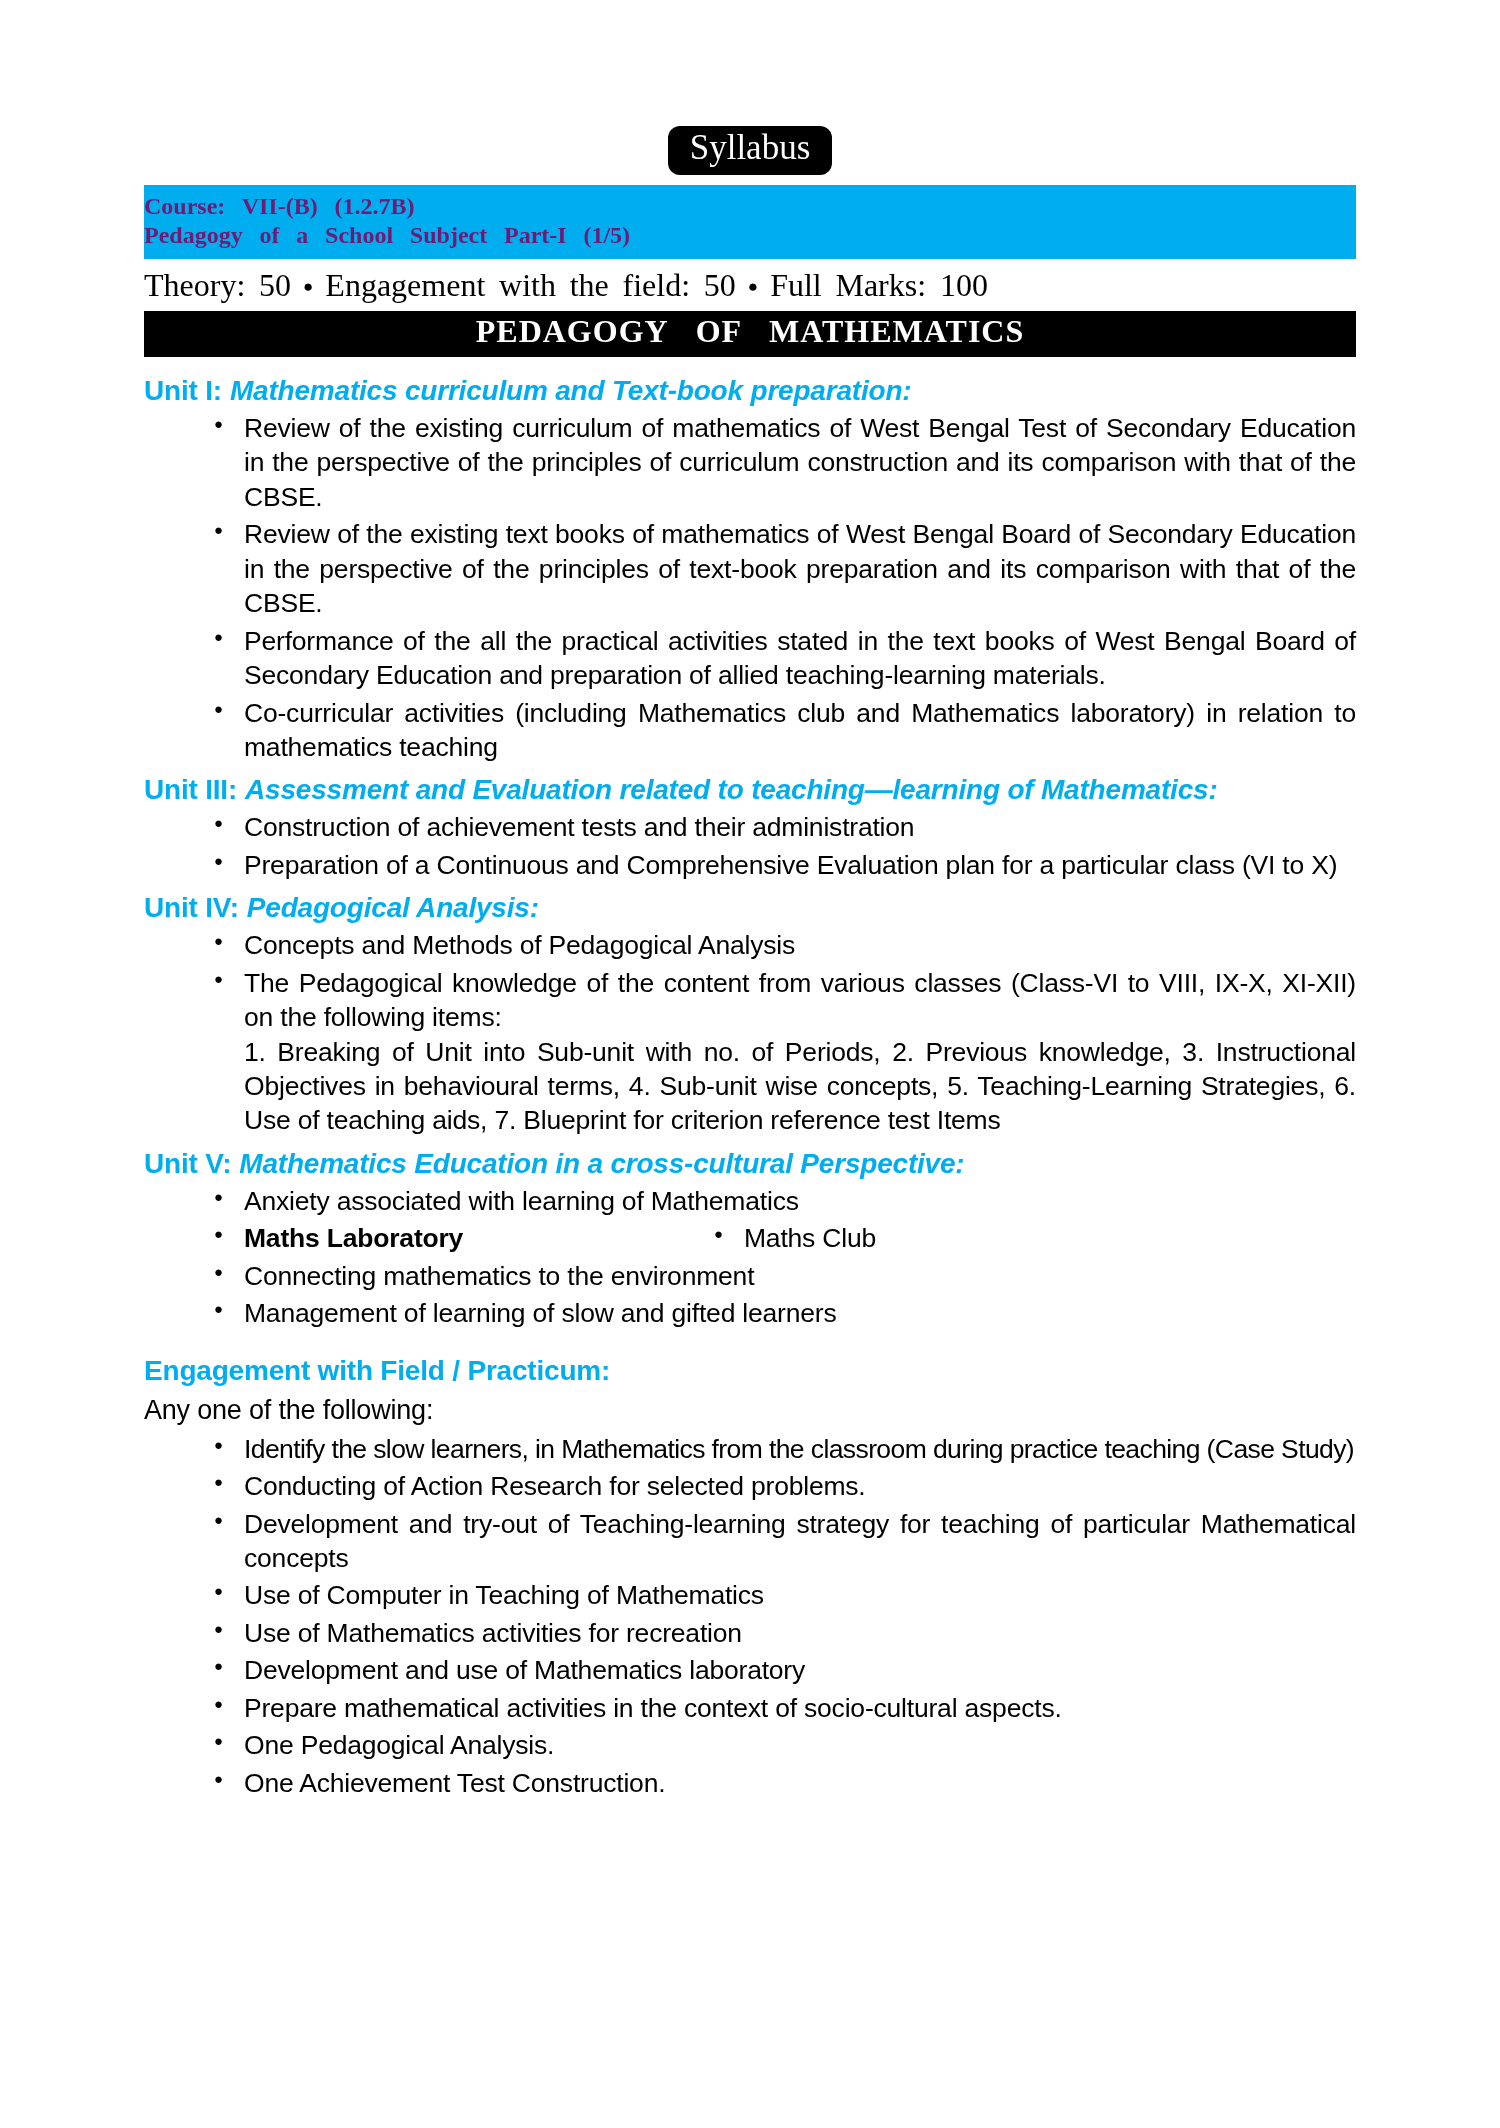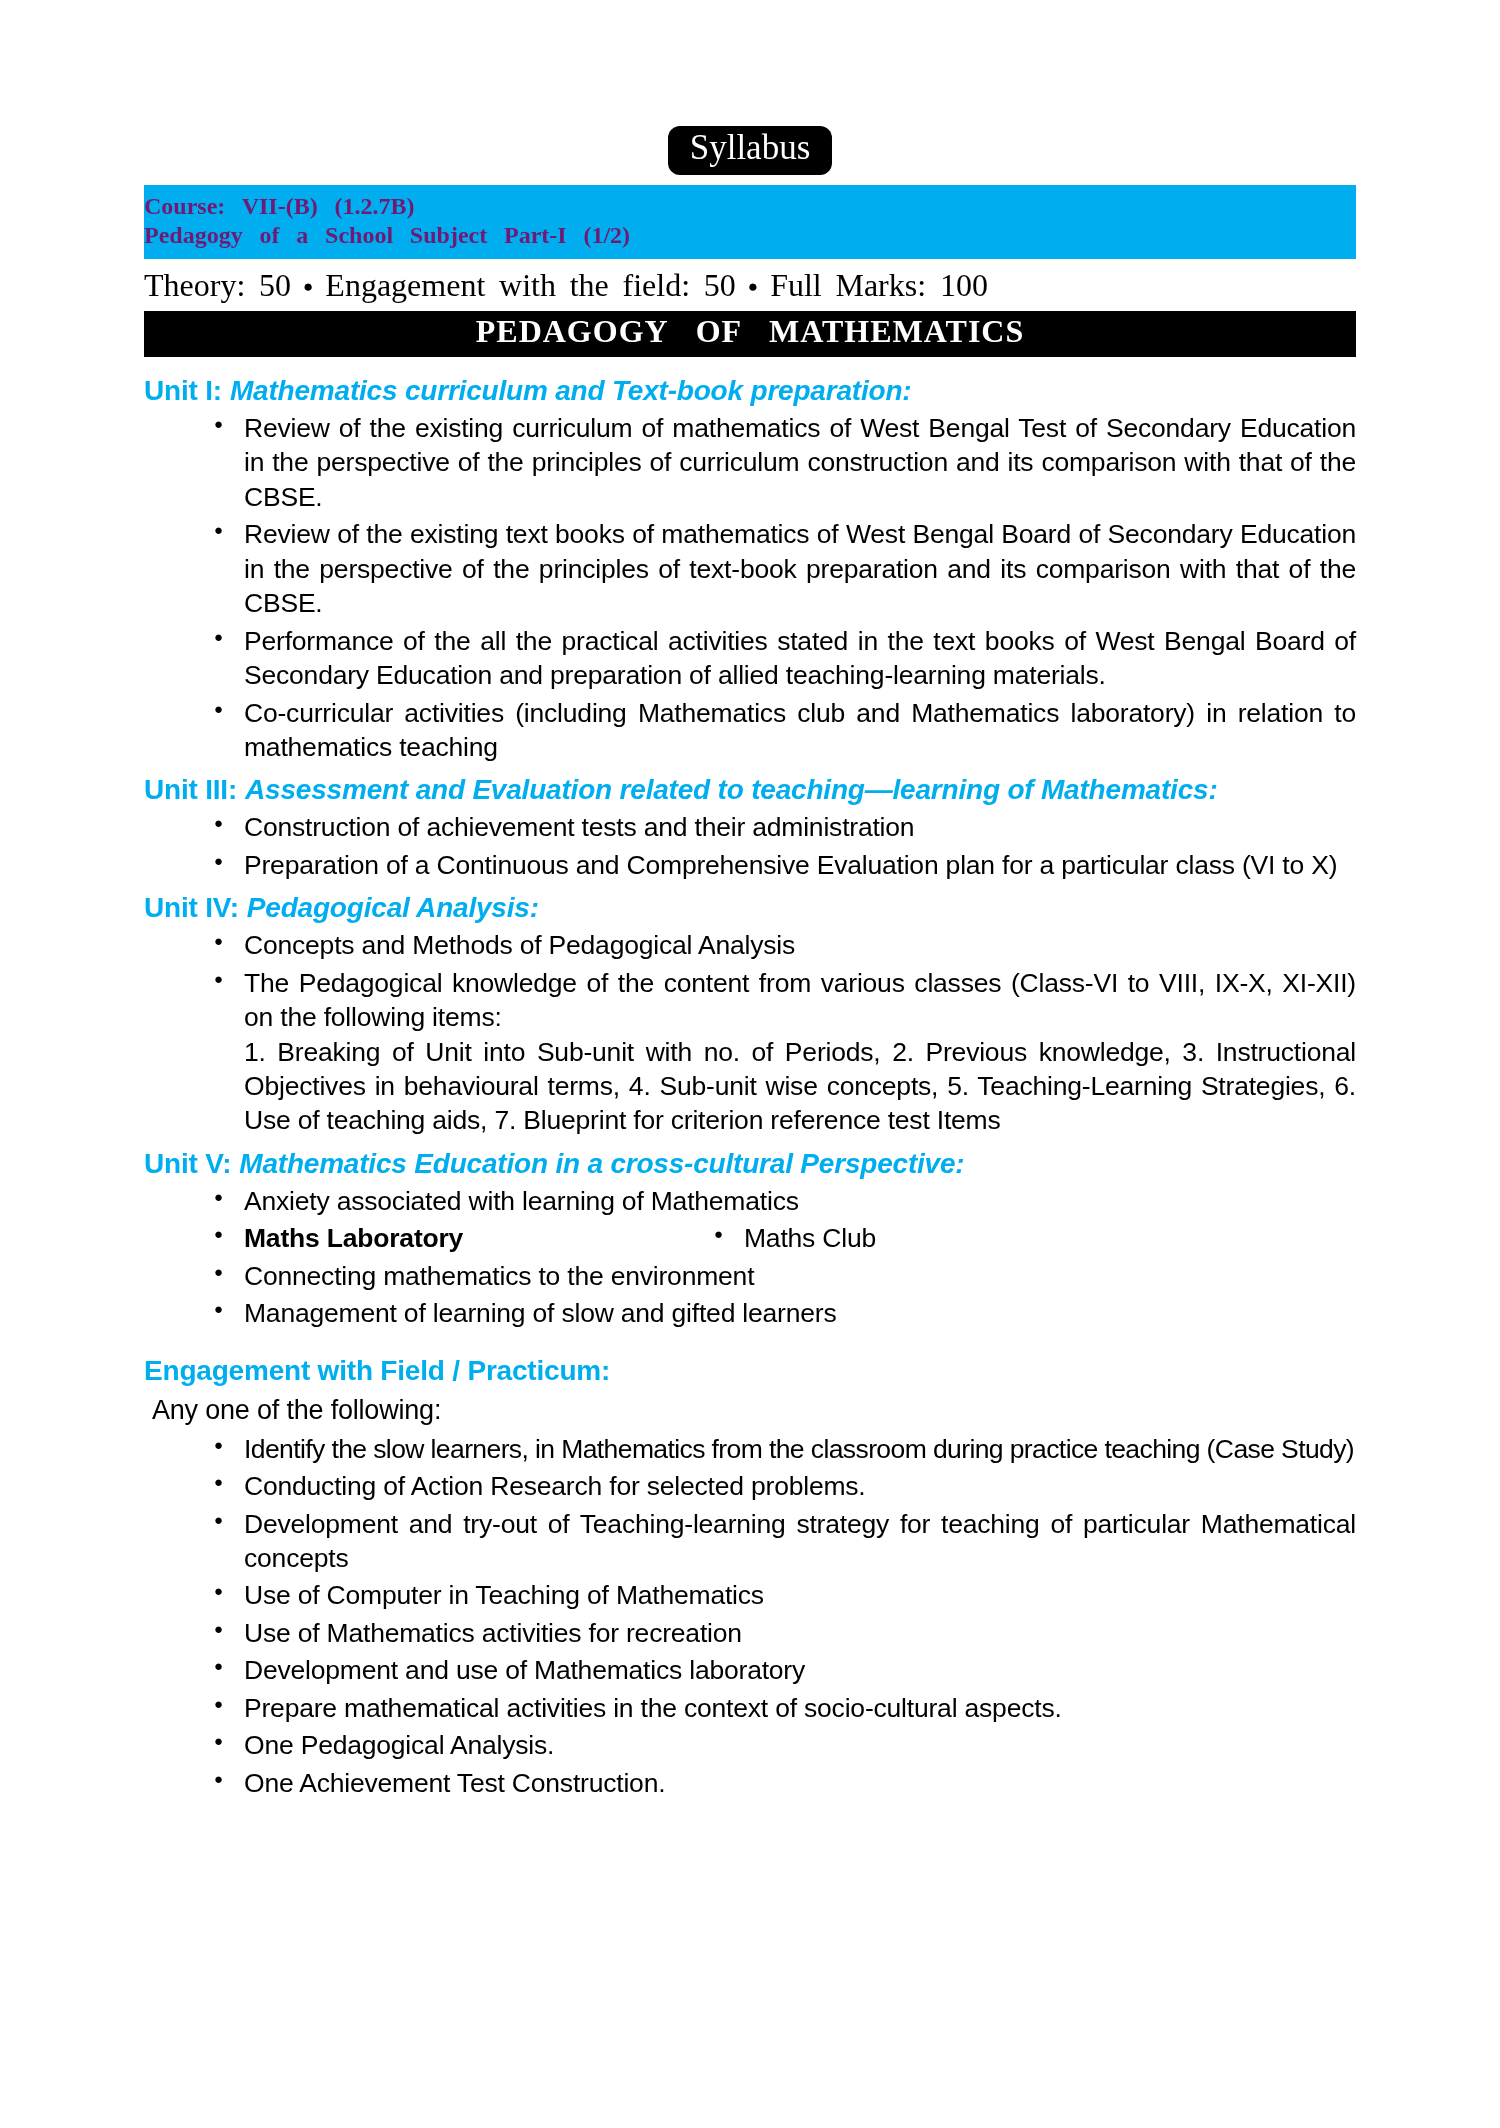--- a/index.html
+++ b/index.html
@@ -97,39 +97,39 @@
   
   .practicum-heading {
     color: var(--accent);
     font-size: 28px;
     font-weight: bold;
     margin: 24px 0 8px;
     letter-spacing: -0.2px;
   }
   .practicum-intro {
     font-size: 27px;
-    margin: 0 8px 6px;
+    margin: 0 0 6px;
     letter-spacing: -0.2px;
   }
   .practicum .bullet-row:first-of-type .bullet-text {
     letter-spacing: -0.6px;
   }
 </style>
 </head>
 <body>
 
 <div class="page">
 
   <div class="badge-wrap">
     <span class="badge">Syllabus</span>
   </div>
 
   <div class="course-box">
     <div>Course: VII-(B) (1.2.7B)</div>
-    <div>Pedagogy of a School Subject Part-I (1/2)</div>
+    <div>Pedagogy of a School Subject Part-I (1/5)</div>
   </div>
 
   <div class="marks-line">
     <span>Theory: 50</span><span class="sep-dot">●</span><span>Engagement with the field: 50</span><span class="sep-dot">●</span><span>Full Marks: 100</span>
   </div>
 
   <div class="section-bar">PEDAGOGY OF MATHEMATICS</div>
 
   <div class="content">
     <div>

